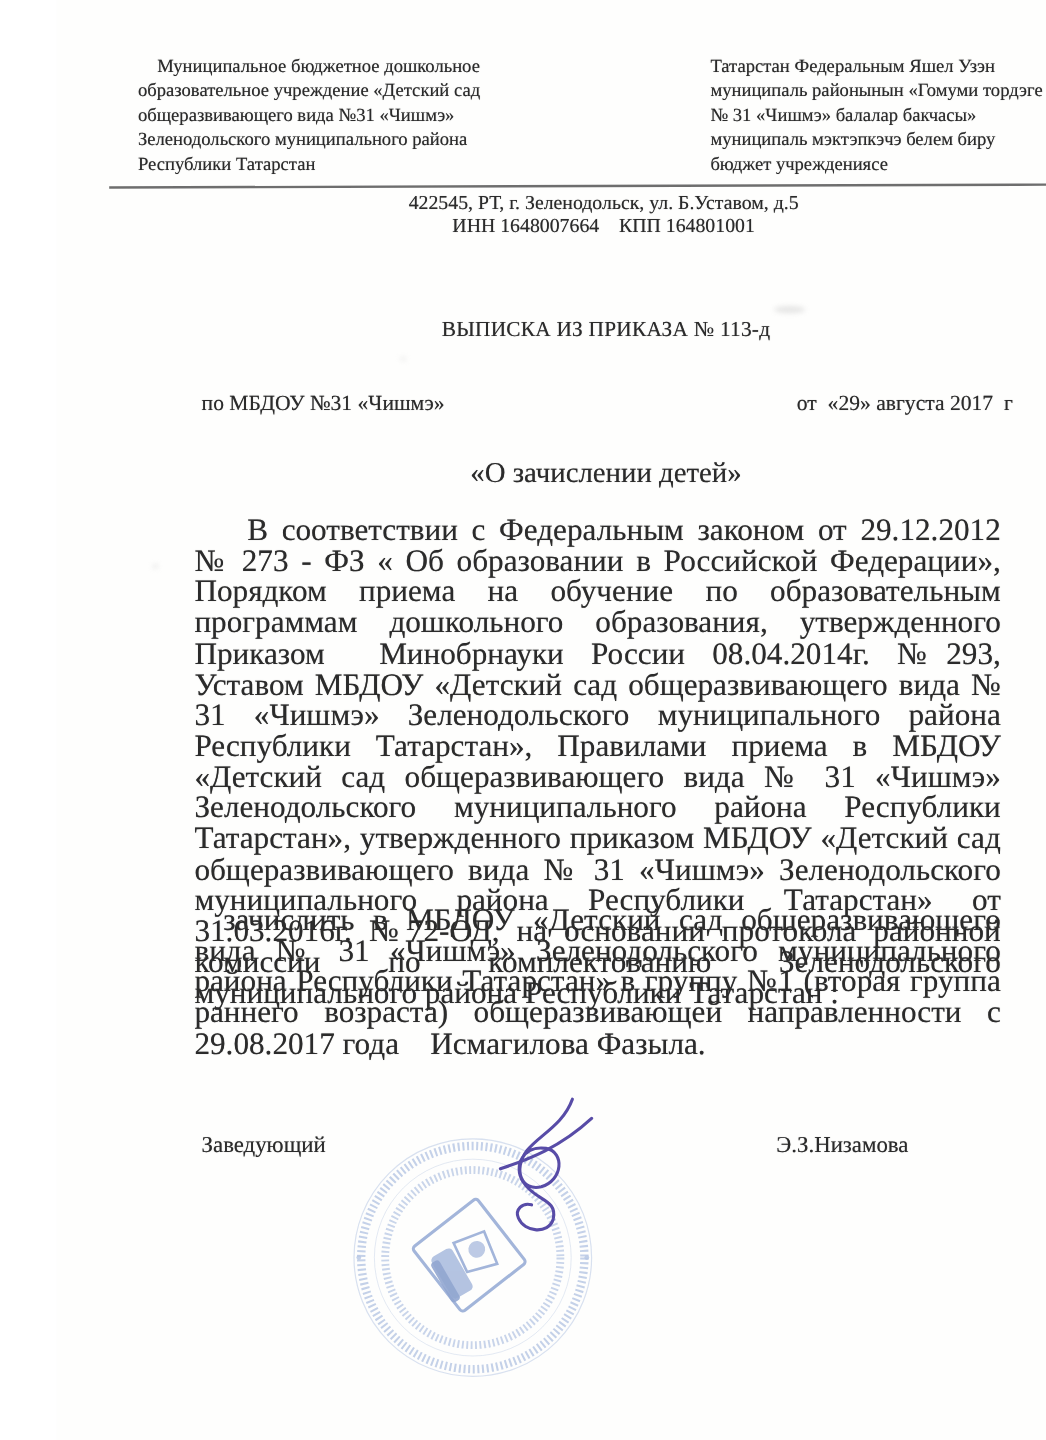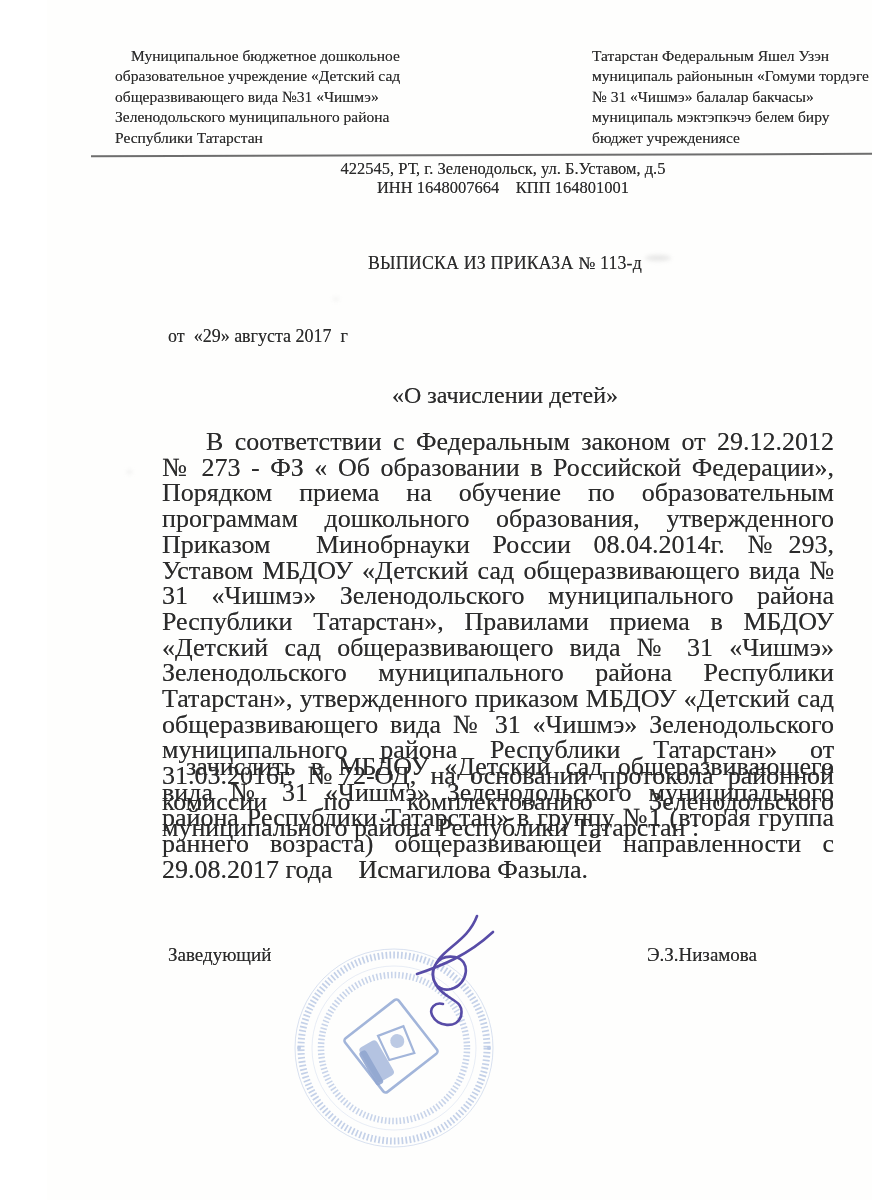--- a/index.html
+++ b/index.html
@@ -20,21 +20,21 @@
   }
   .rule{
     position:absolute;top:154px;left:44px;width:813px;height:0;
     border-top:2px solid #4a4a4a;transform:rotate(-0.18deg);opacity:.8;
   }
   .requisites{
     position:absolute;top:160px;left:40px;width:832px;
     text-align:center;font-size:16.5px;line-height:18.8px;
   }
   .doc-title{
-    position:absolute;top:253px;left:121px;width:674px;
+    position:absolute;top:264px;left:121px;width:674px;
     text-align:center;font-size:17.8px;letter-spacing:.2px;
   }
   .meta-row{
     position:absolute;top:326px;left:121px;width:676px;
     display:flex;justify-content:space-between;font-size:18px;
   }
   .doc-subject{
     position:absolute;top:382px;left:121px;width:674px;
     text-align:center;font-size:24px;
   }
@@ -80,20 +80,21 @@
   <div class="rule"></div>
 
   <div class="requisites txt">
     <div>422545, РТ, г. Зеленодольск, ул. Б.Уставом, д.5</div>
     <div>ИНН 1648007664&nbsp;&nbsp;&nbsp;&nbsp;КПП 164801001</div>
   </div>
 
   <div class="doc-title txt">ВЫПИСКА ИЗ ПРИКАЗА № 113-д</div>
 
   <div class="meta-row txt">
+    <span>по МБДОУ №31 «Чишмэ»</span>
     <span>от&nbsp;&nbsp;«29» августа 2017&nbsp;&nbsp;г</span>
   </div>
 
   <div class="doc-subject txt">«О зачислении детей»</div>
 
   <div class="para para1 txt">В соответствии с Федеральным законом от 29.12.2012 № 273 - ФЗ « Об образовании в Российской Федерации», Порядком приема на обучение по образовательным программам дошкольного образования, утвержденного Приказом &nbsp;Минобрнауки России 08.04.2014г. №293, Уставом МБДОУ «Детский сад общеразвивающего вида № 31 «Чишмэ» Зеленодольского муниципального района Республики Татарстан», Правилами приема в МБДОУ «Детский сад общеразвивающего вида № 31 «Чишмэ» Зеленодольского муниципального района Республики Татарстан», утвержденного приказом МБДОУ «Детский сад общеразвивающего вида № 31 «Чишмэ» Зеленодольского муниципального района Республики Татарстан» от 31.03.2016г. №72-ОД, на основании протокола районной комиссии по комплектованию Зеленодольского муниципального района Республики Татарстан :</div>
   <div class="para para2 txt">зачислить в МБДОУ «Детский сад общеразвивающего вида № 31 «Чишмэ» Зеленодольского муниципального района Республики Татарстан» в группу №1 (вторая группа раннего возраста) общеразвивающей направленности с 29.08.2017 года&nbsp;&nbsp;&nbsp;&nbsp;Исмагилова Фазыла.</div>
 
   <div class="sign-row txt">
     <span>Заведующий</span>

